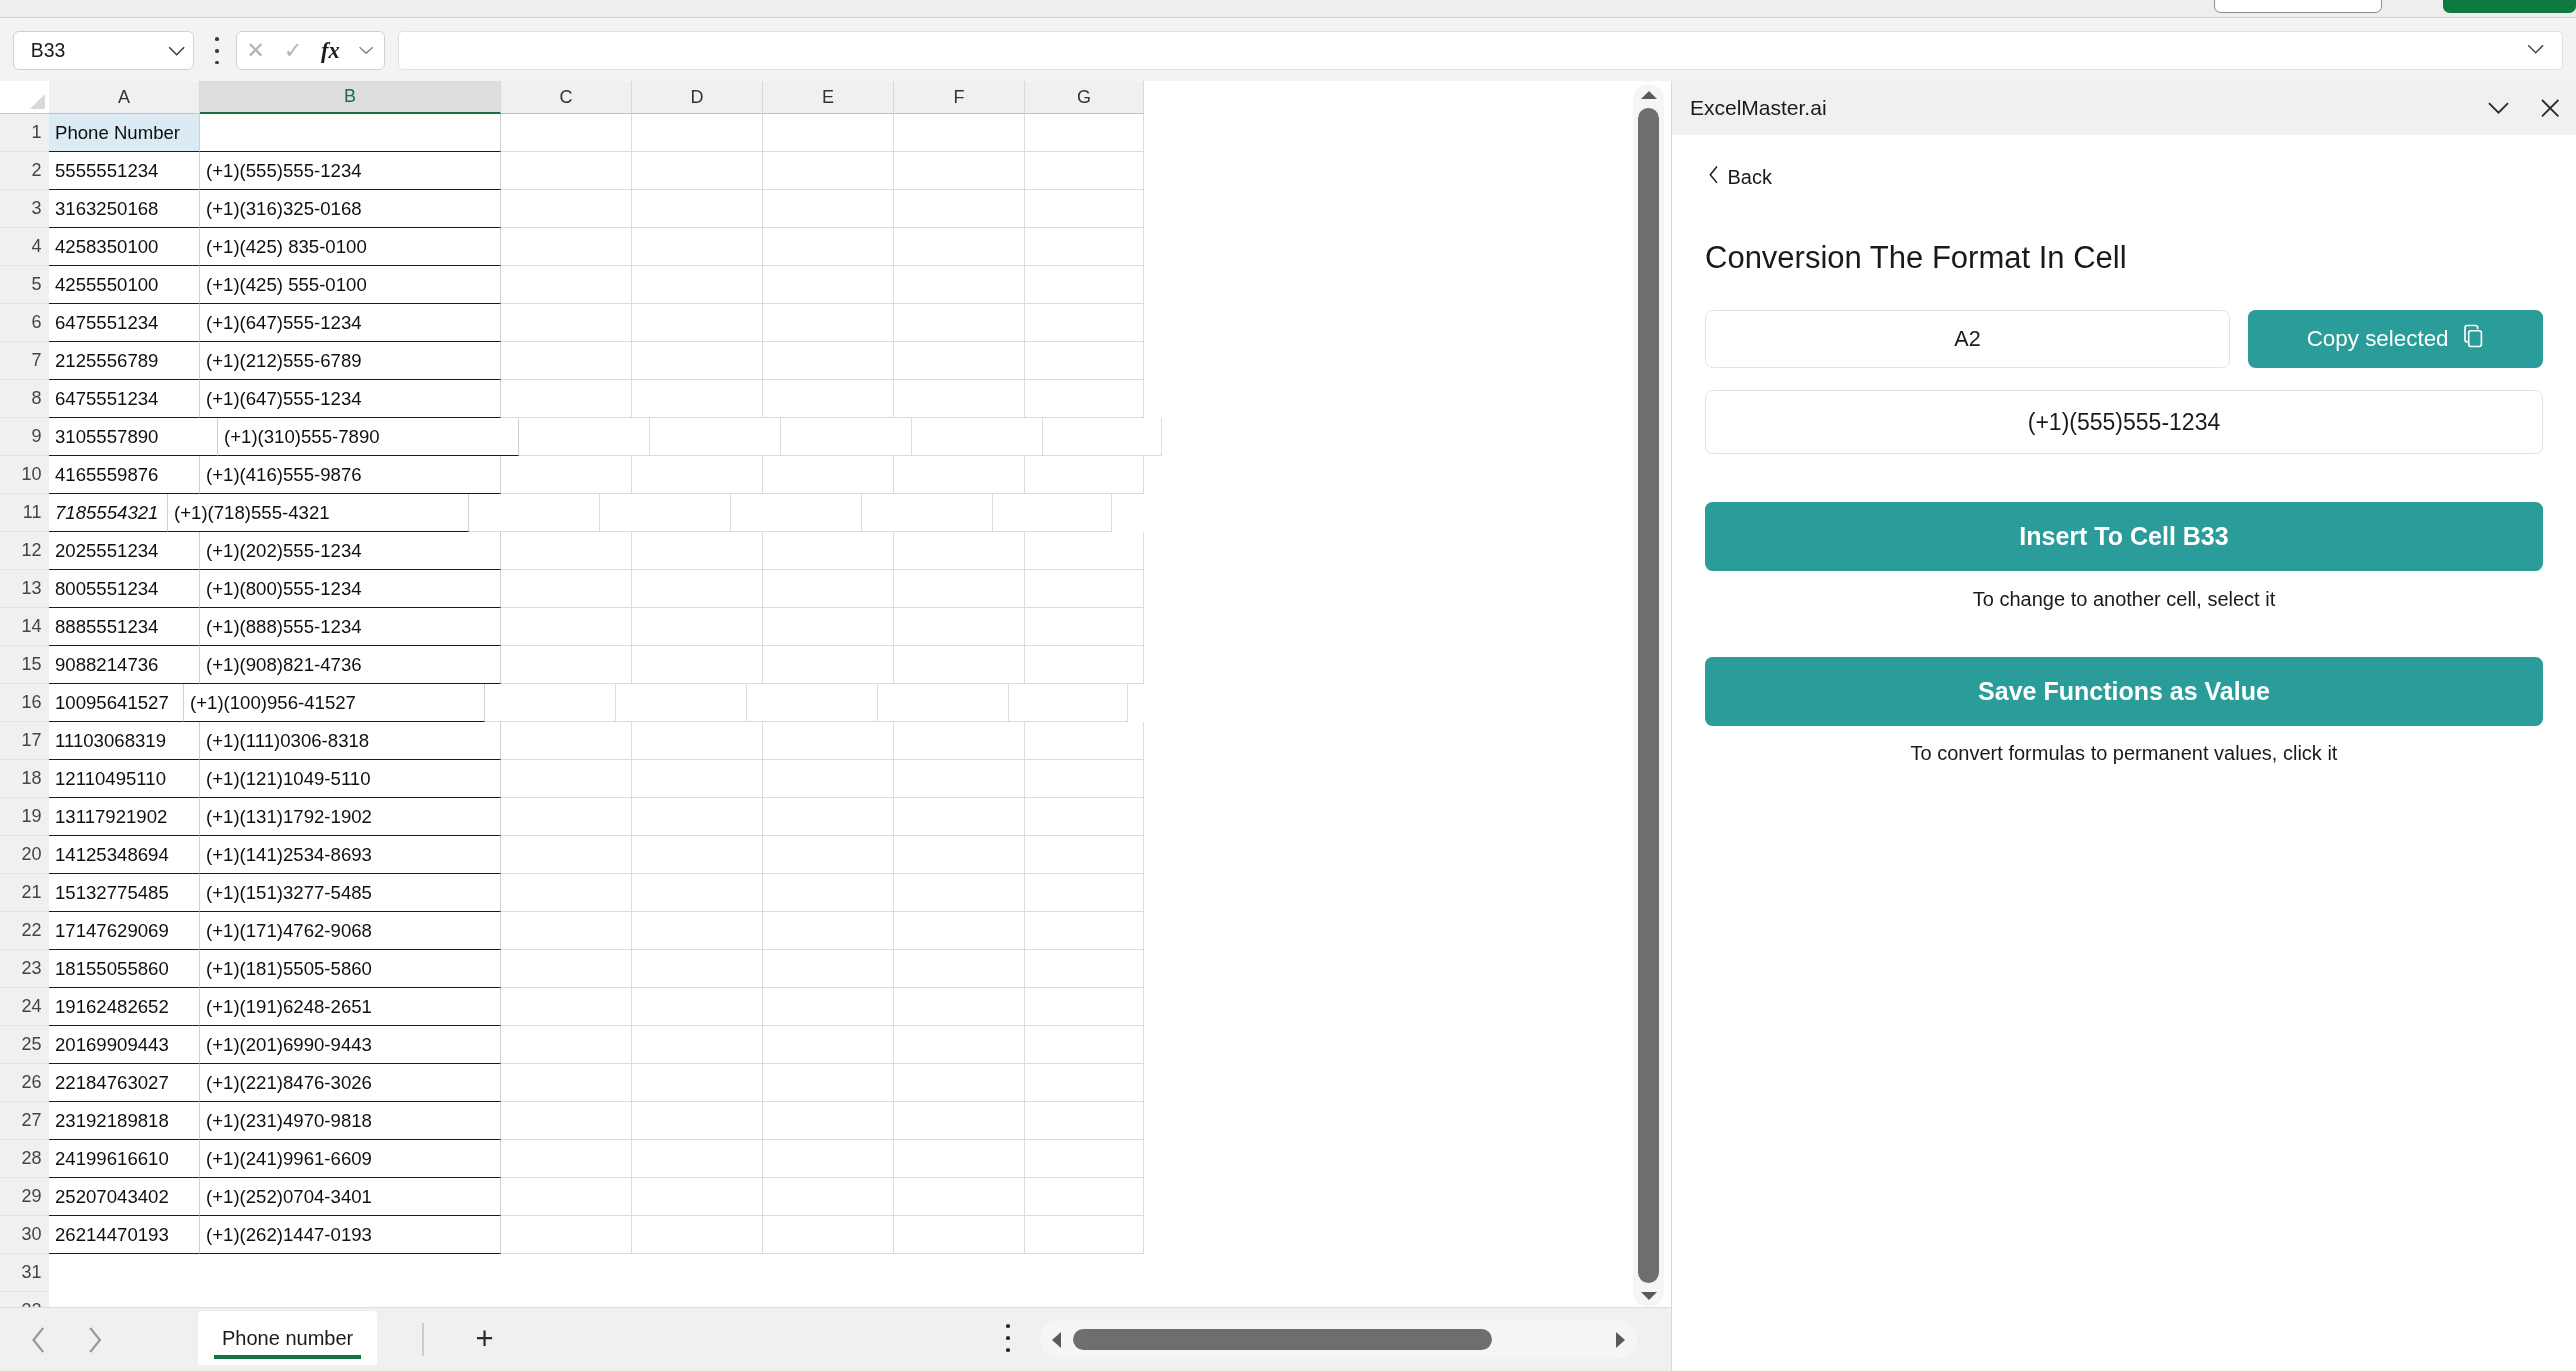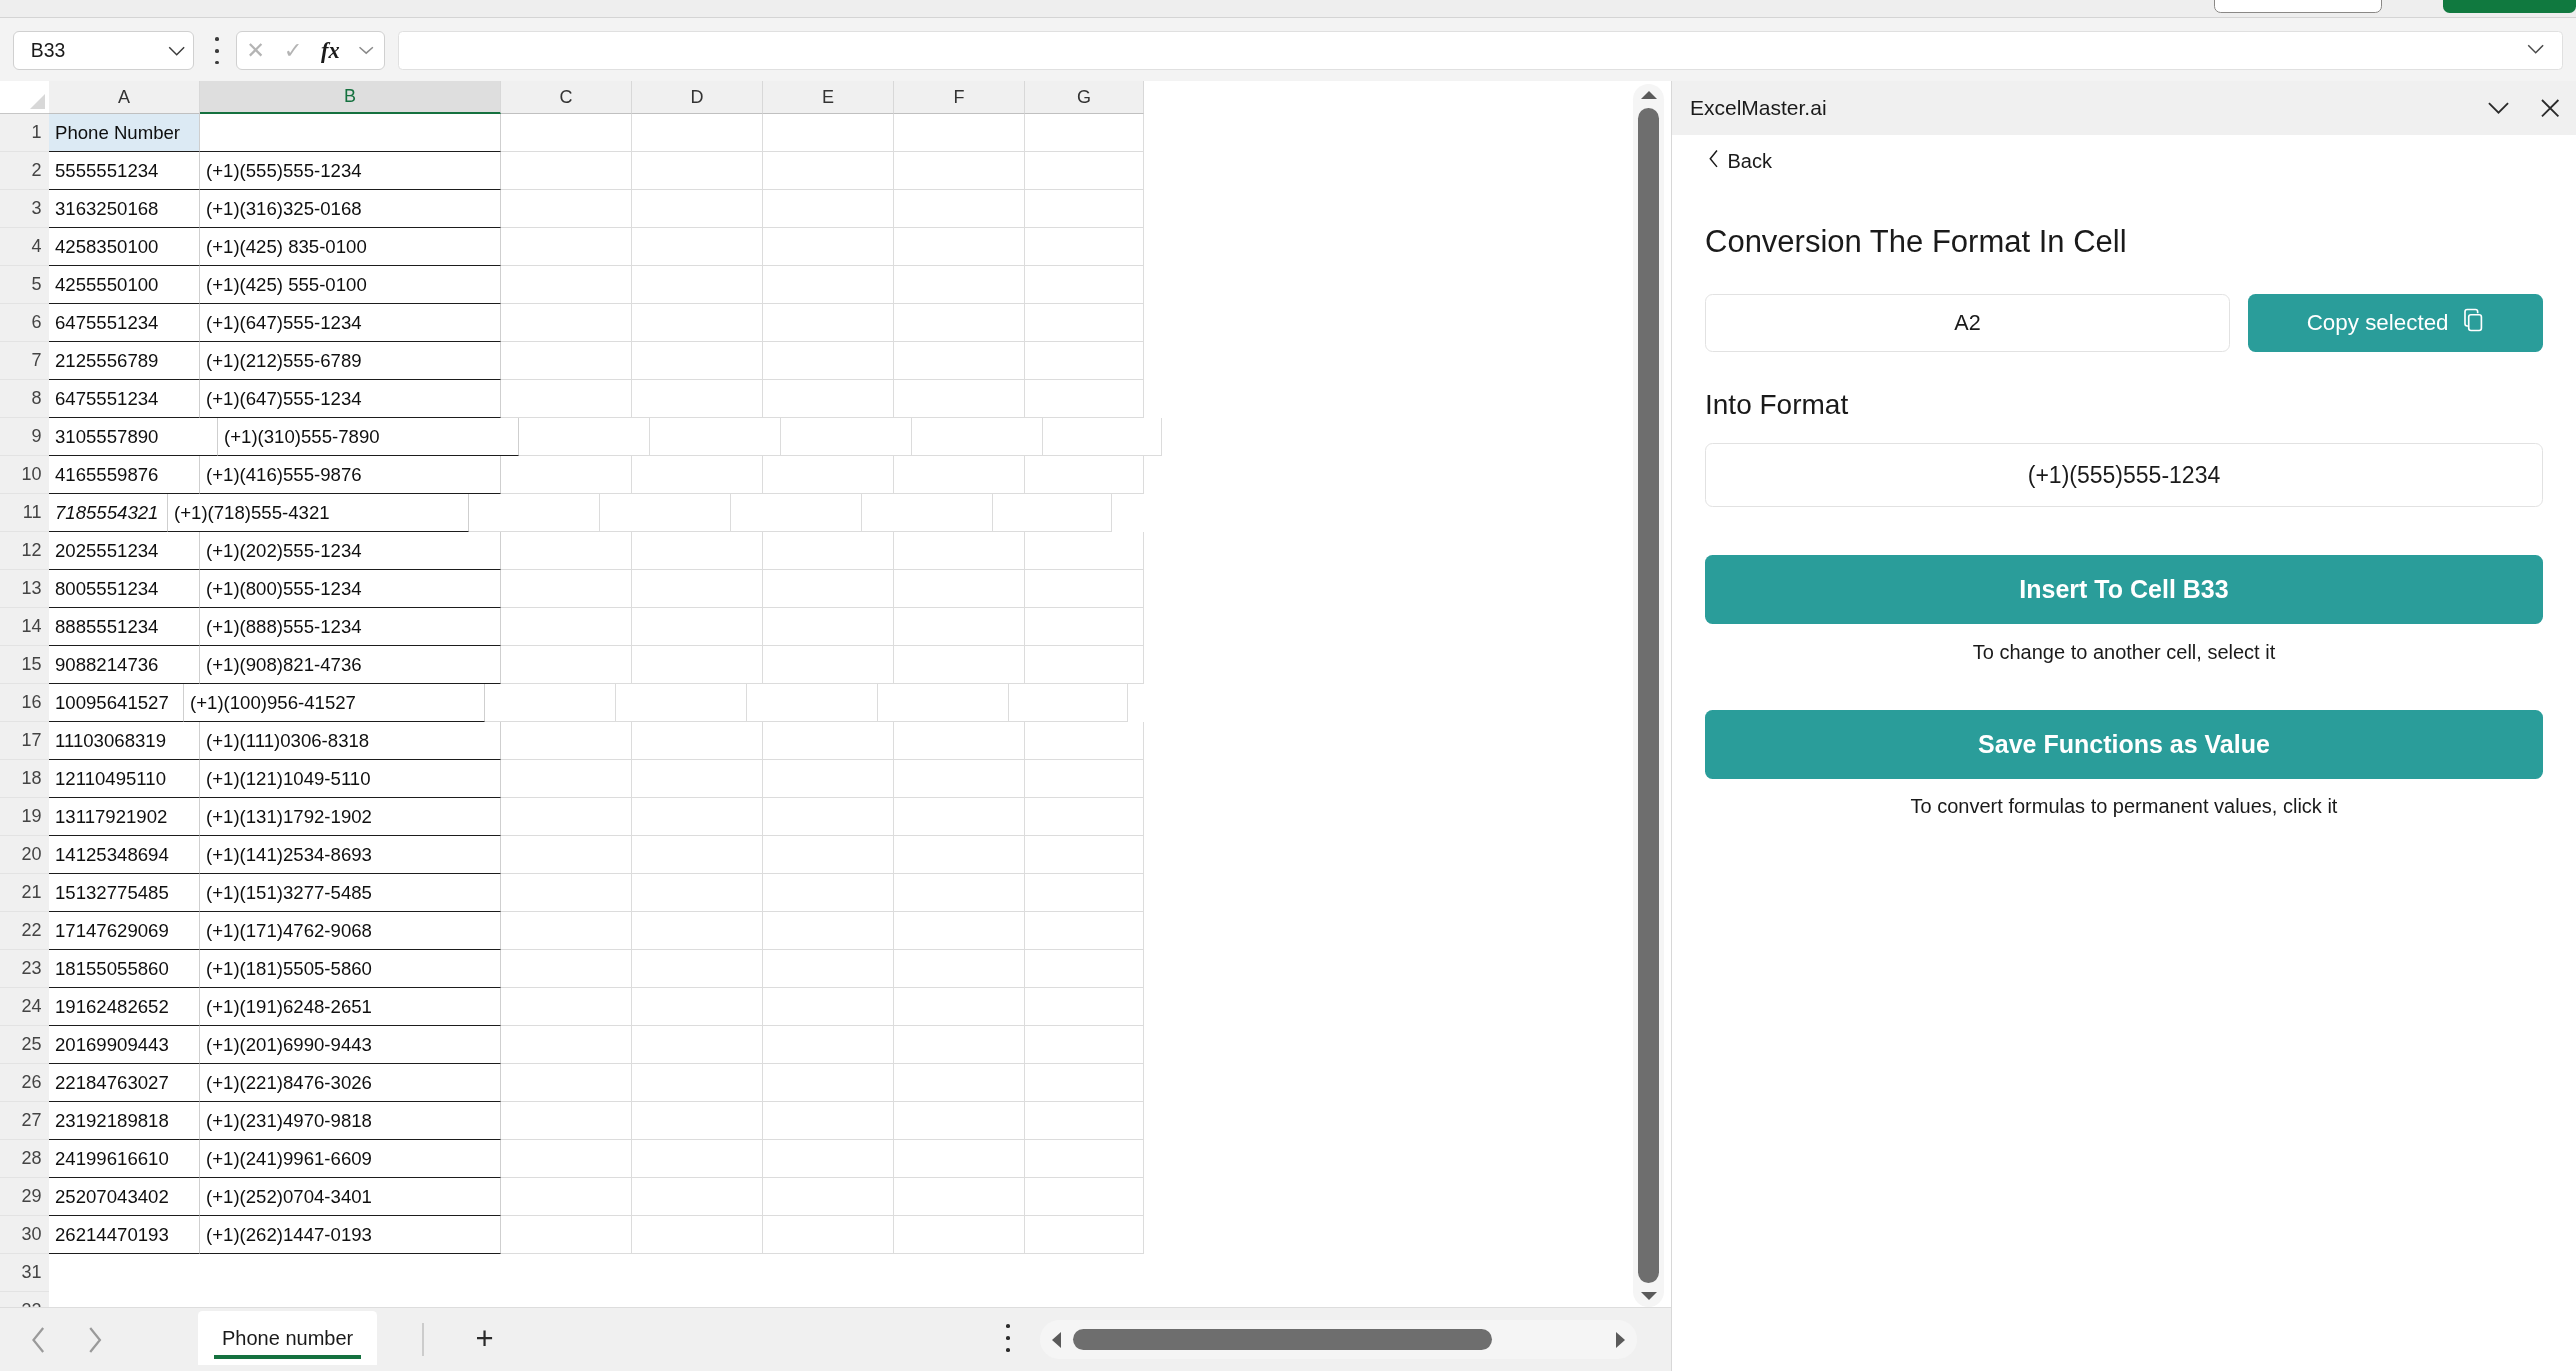--- a/index.html
+++ b/index.html
@@ -220,21 +220,21 @@
     display: flex; align-items: center;
   }
   .pane-title { font-size: 21px; color: #1a1a1a; padding-left: 18px; flex: 1; }
   .pane-btn {
     width: 52px; height: 54px; display: flex; align-items: center; justify-content: center;
     color: #2b2b2b;
   }
   .pane-body {
     position: absolute; left: 0; top: 54px; width: 100%; bottom: 0;
     background: #ffffff;
-    padding: 0 33px;
+    padding: 16px 33px;
   }
   .back-row {
     display: flex; align-items: center; gap: 7.5px;
     height: 52px;
     font-size: 20px; color: #1a1a1a;
     margin-left: 3px;
   }
   .pane-h1 {
     font-size: 31px; color: #1a1a1a; font-weight: normal;
     margin-top: 37px; margin-bottom: 0;
@@ -736,21 +736,20 @@
           <span>Copy selected</span>
           <span>
             <svg width="22.4" height="24" viewBox="0 0 30 32">
               <rect x="9" y="9" width="17" height="21" rx="3" stroke="#ffffff" stroke-width="2.2" fill="none"></rect>
               <path d="M21 7 L21 5 A3 3 0 0 0 18 2 L7 2 A3 3 0 0 0 4 5 L4 21 A3 3 0 0 0 7 24 L9 24" stroke="#ffffff" stroke-width="2.2" fill="none"></path>
             </svg>
           </span>
         </button>
       </div>
 
-      <h2 class="pane-h2">Into Format</h2>
 
       <div class="fmt-box">
         <span>(+1)(555)555-1234</span>
       </div>
 
       <button class="big-btn">Insert To Cell B33</button>
       <div class="caption">To change to another cell, select it</div>
 
       <button class="big-btn second">Save Functions as Value</button>
       <div class="caption">To convert formulas to permanent values, click it</div>

